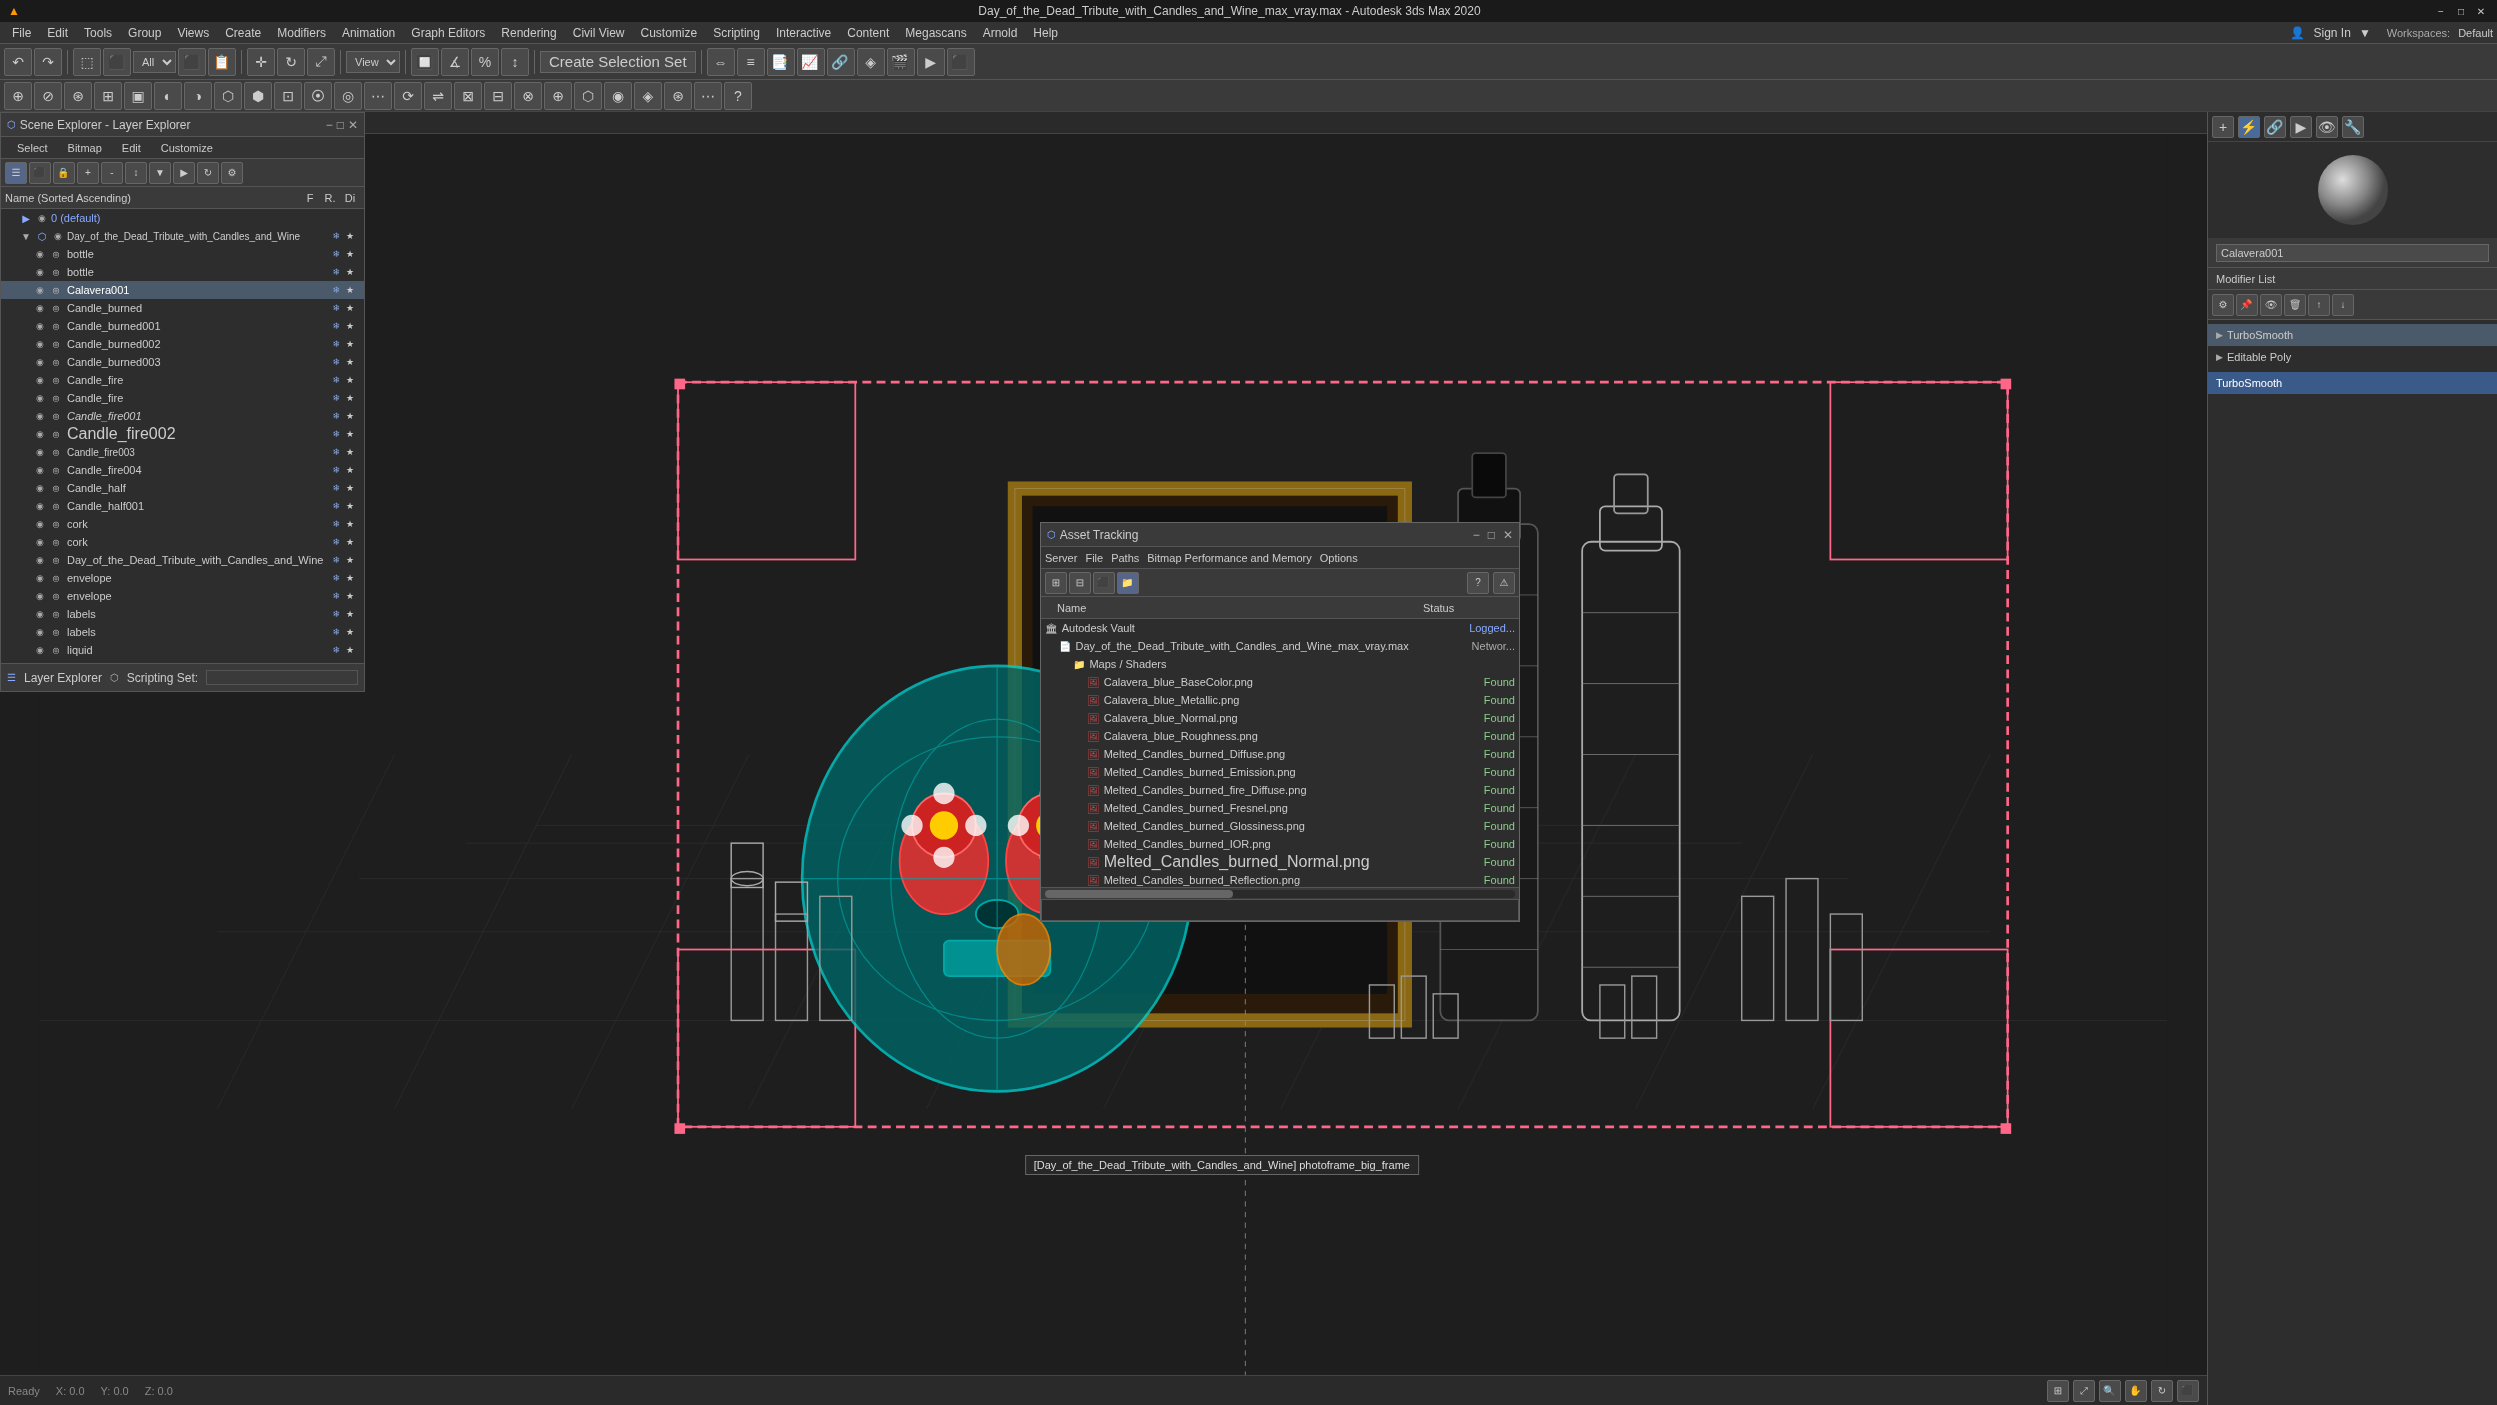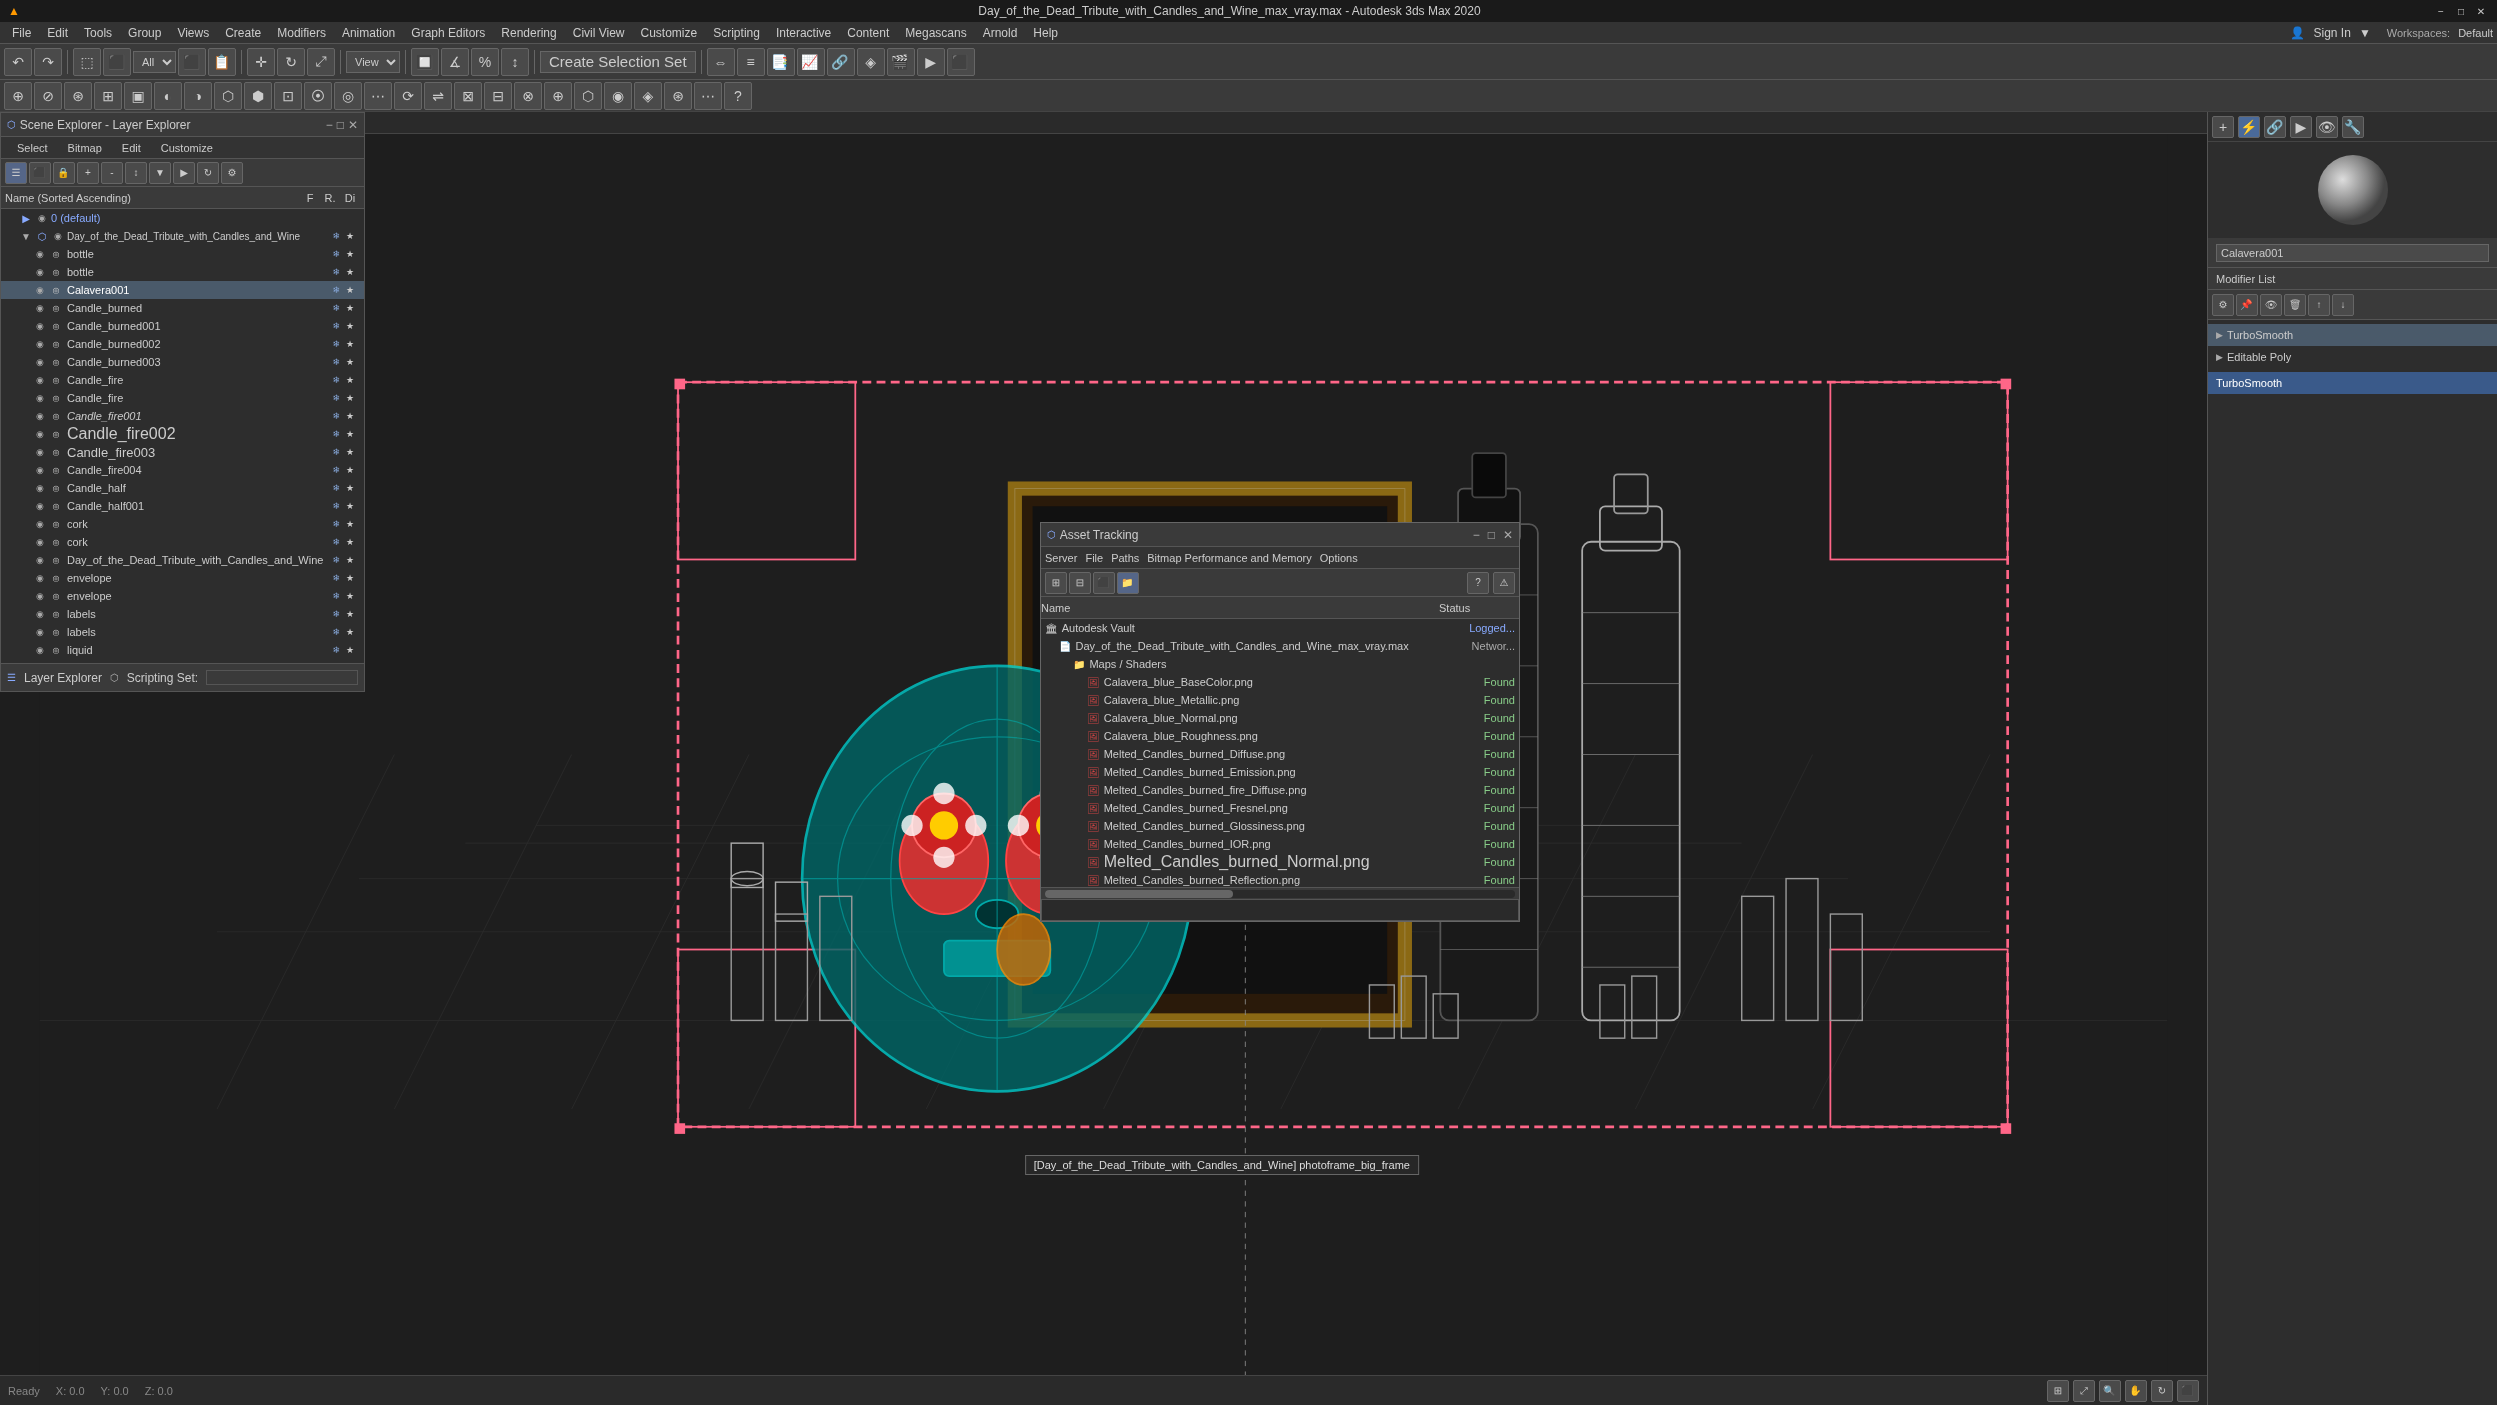--- a/index.html
+++ b/index.html
@@ -435,21 +435,21 @@
       align-items: center;
       padding: 2px 4px;
       gap: 2px;
       border-bottom: 1px solid #555;
     }
     #at-column-header {
       height: 22px;
       background: #3a3a3a;
       display: flex;
       align-items: center;
-      padding: 0 0;
+      padding: 0 16px;
       border-bottom: 1px solid #555;
       font-size: 11px;
       color: #ccc;
     }
     #at-list {
       flex: 1;
       overflow-y: auto;
       background: #2d2d2d;
     }
     .at-item {
@@ -941,21 +941,21 @@
           <div class="se-item " style="padding-left: 32px;">
             <span class="se-icon eye-icon" style="margin-right: 2px;">◉</span>
             <span class="se-icon" style="font-size: 8px; margin-right: 4px;">◎</span>
             <span style="font-size: 16px; color: rgb(204, 204, 204); text-align: right;">Candle_fire002</span>
             <span class="snowflake" style="margin-left: auto; font-size: 9px;">❄</span>
             <span style="width: 20px; text-align: center; font-size: 9px;">★</span>
           </div>
           <div class="se-item " style="padding-left: 32px;">
             <span class="se-icon eye-icon" style="margin-right: 2px;">◉</span>
             <span class="se-icon" style="font-size: 8px; margin-right: 4px;">◎</span>
-            <span style="font-size: 13px; color: rgb(204, 204, 204);">Candle_fire003</span>
+            <span style="font-size: 10px; color: rgb(204, 204, 204);">Candle_fire003</span>
             <span class="snowflake" style="margin-left: auto; font-size: 9px;">❄</span>
             <span style="width: 20px; text-align: center; font-size: 9px;">★</span>
           </div>
           <div class="se-item " style="padding-left: 32px;">
             <span class="se-icon eye-icon" style="margin-right: 2px;">◉</span>
             <span class="se-icon" style="font-size: 8px; margin-right: 4px;">◎</span>
             <span style="font-size: 11px; color: rgb(204, 204, 204);">Candle_fire004</span>
             <span class="snowflake" style="margin-left: auto; font-size: 9px;">❄</span>
             <span style="width: 20px; text-align: center; font-size: 9px;">★</span>
           </div>

